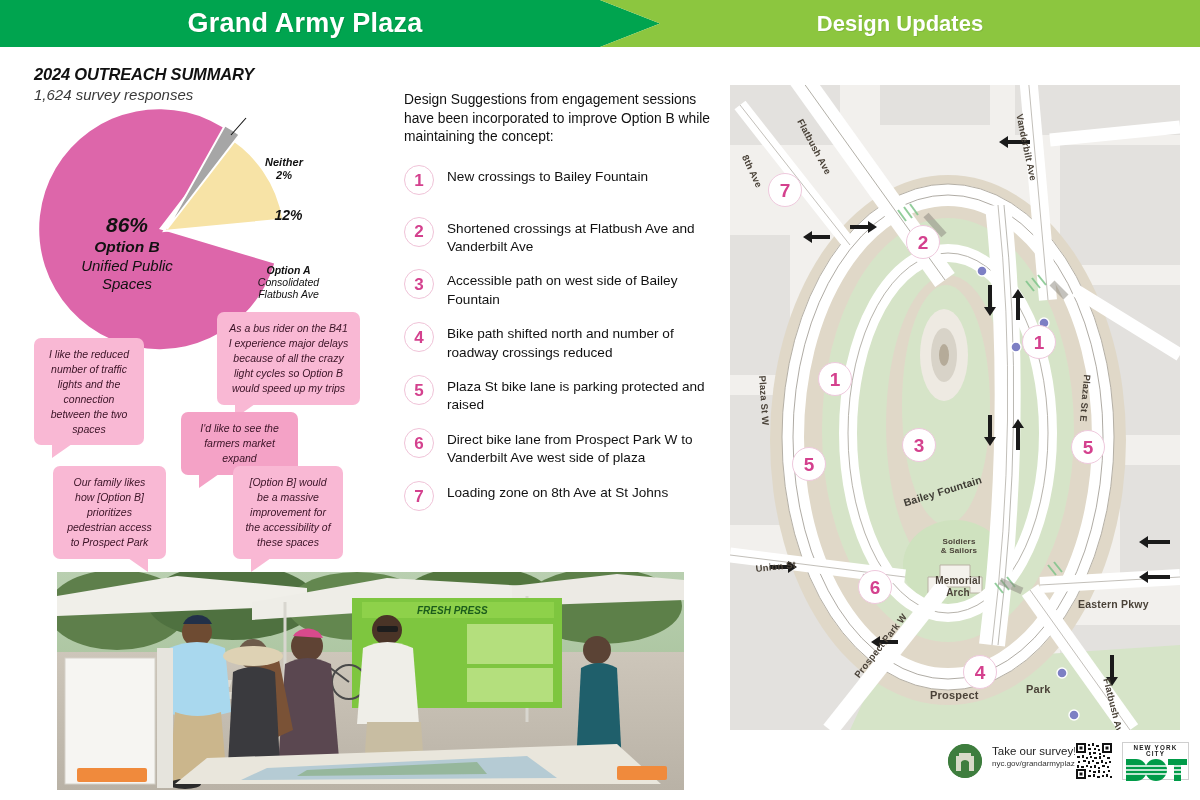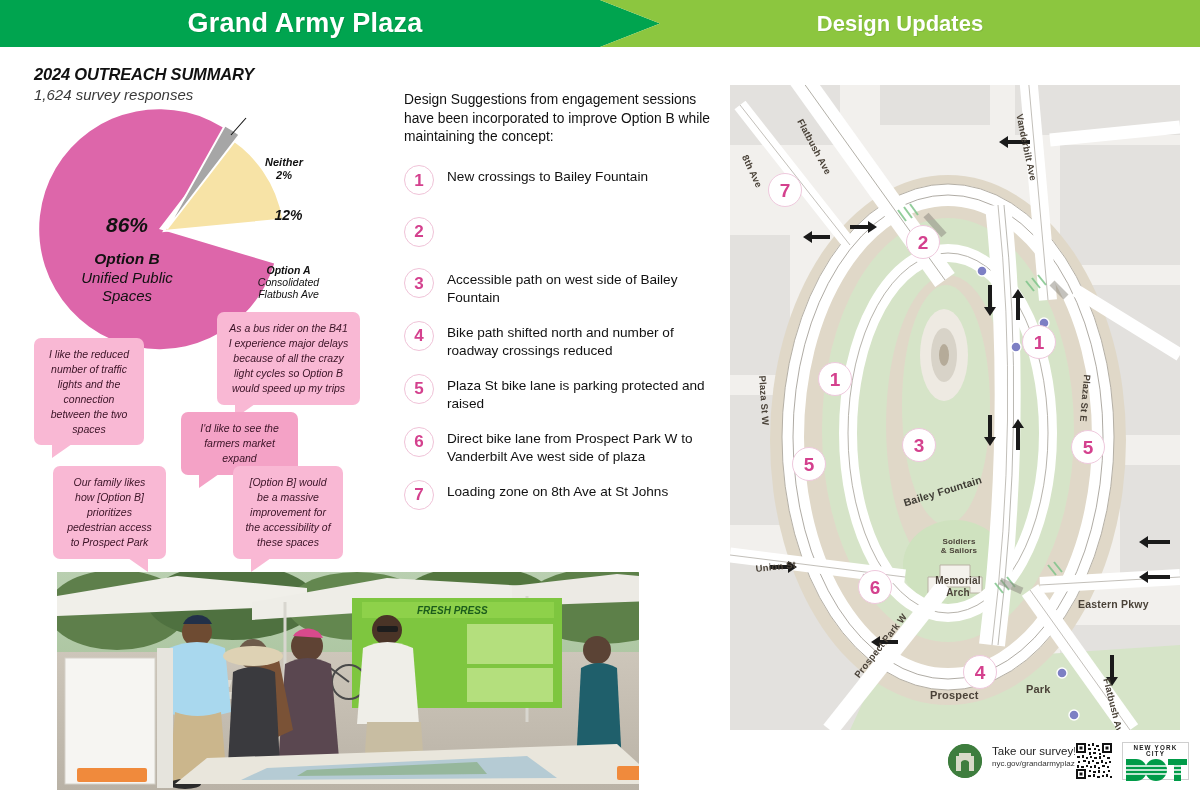--- a/index.html
+++ b/index.html
@@ -47,21 +47,21 @@
   }
 
   
   .pie-wrap { position:absolute; left:34px; top:57px; width:260px; height:260px; }
   .pie-svg { display:block; }
   .pie-lbl { position:absolute; pointer-events:none; }
   .lbl-86 {
     left:18px; top:108px; width:150px; text-align:center; line-height:1.22;
   }
   .lbl-86 .big { font-size:21px; font-weight:bold; color:#111; display:block; }
-  .lbl-86 .mid { font-size:15.5px; font-weight:bold; color:#111; display:block; margin-top:12px;}
+  .lbl-86 .mid { font-size:15.5px; font-weight:bold; color:#111; display:block; margin-top:0;}
   .lbl-86 .sml { font-size:15px; color:#111; display:block; }
   .lbl-12 {
     left:197px; top:103px; width:115px; text-align:center; line-height:1.18;
   }
   .lbl-12 .big { font-size:14px; font-weight:bold; color:#111; display:block; }
   .lbl-12 .mid { font-size:10.5px; font-weight:bold; color:#111; display:block;margin-top:40px; }
   .lbl-12 .sml { font-size:10.5px; color:#111; display:block; }
   .lbl-neither {
     left:195px; top:52px; width:110px; text-align:center; line-height:1.2;
   }
@@ -86,21 +86,21 @@
     right:18px; bottom:-13px; border-right:0 solid transparent;
     border-left:20px solid transparent; border-top:14px solid #f9b8d4;
   }
   .tail-bl-d::after {
     left:18px; bottom:-13px; border-right:20px solid transparent;
     border-top:14px solid #f4a2c6;
   }
 
   
   .photo {
-    position:absolute; left:57px; top:525px; width:582px; height:218px;
+    position:absolute; left:57px; top:525px; width:627px; height:218px;
     overflow:hidden; background:#cfd6cf;
   }
 
   
   .mid-col { position:absolute; left:400px; top:47px; width:330px; height:753px; }
   .mid-title {
     position:absolute; left:4px; top:17px; font-size:13.2px; font-weight:bold;
     color:#111; letter-spacing:-0.1px;
   }
   .mid-intro {
@@ -319,20 +319,21 @@
   <div class="mid-col">
     <div class="mid-intro">Design Suggestions from engagement sessions have been incorporated to improve Option B while maintaining the concept:</div>
 
     <div class="upd-list">
       <div class="upd-item">
         <div class="num-circle">1</div>
         <div class="upd-text">New crossings to Bailey Fountain</div>
       </div>
       <div class="upd-item">
         <div class="num-circle">2</div>
+        <div class="upd-text">Shortened crossings at Flatbush Ave and Vanderbilt Ave</div>
       </div>
       <div class="upd-item">
         <div class="num-circle">3</div>
         <div class="upd-text">Accessible path on west side of Bailey Fountain</div>
       </div>
       <div class="upd-item">
         <div class="num-circle">4</div>
         <div class="upd-text">Bike path shifted north and number of roadway crossings reduced</div>
       </div>
       <div class="upd-item">

